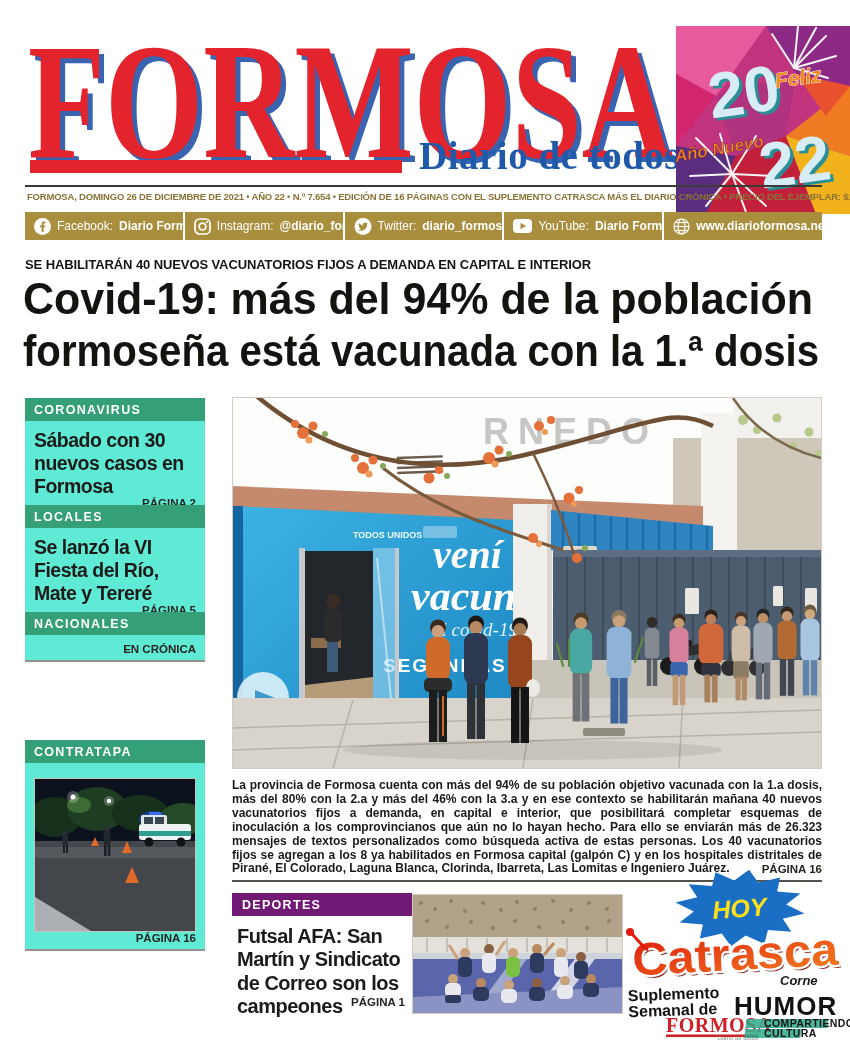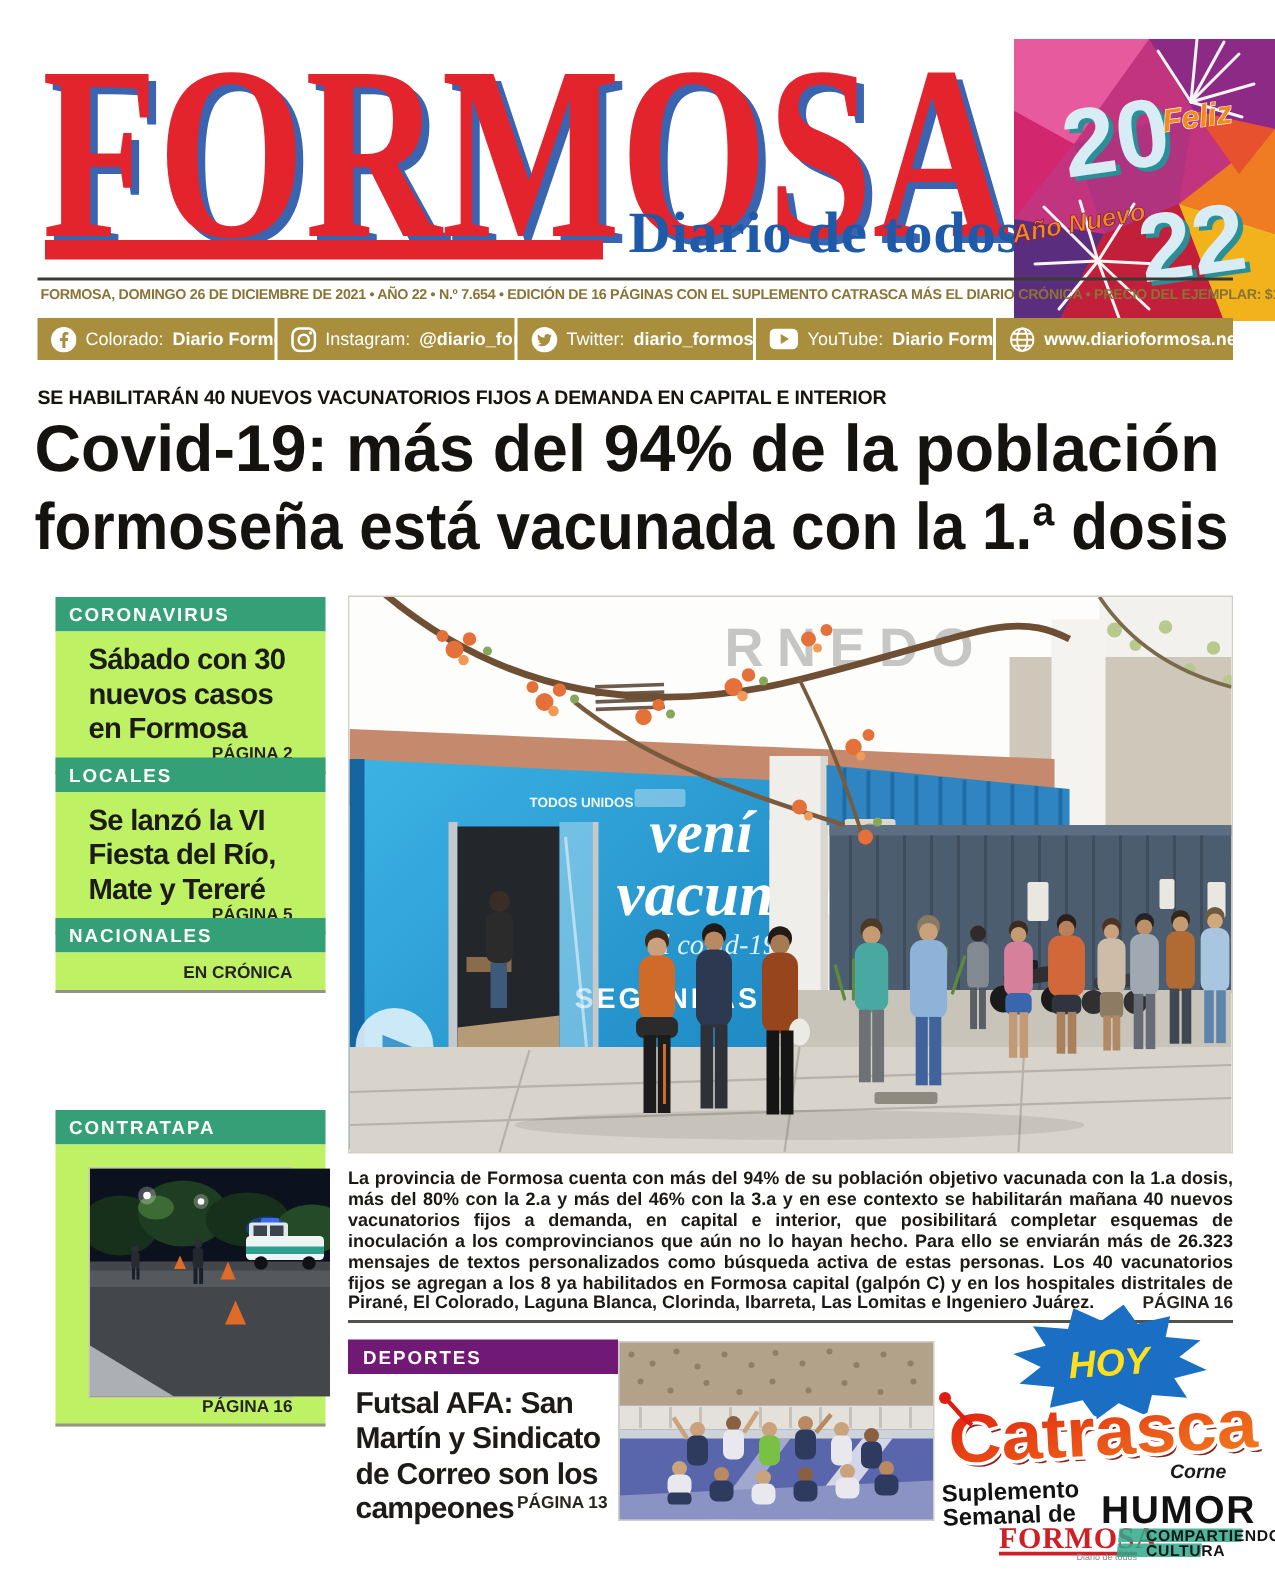--- a/index.html
+++ b/index.html
@@ -18,24 +18,24 @@
                border-right:2px solid #fff;color:#fff;font-size:12px;white-space:nowrap;overflow:hidden;}
   .social-item:last-child{border-right:none;}
   .social-value{font-weight:bold;}
   .sicon{display:flex;align-items:center;}
   
   .kicker{font-size:13px;font-weight:bold;color:#16140f;letter-spacing:-.1px;}
   .lead-body{font-size:12px;font-weight:bold;line-height:13.9px;text-align:justify;color:#1b1916;}
   .pageref{font-size:11.5px;font-weight:bold;color:#26241f;text-align:right;}
   .thinrule{background:#55524c;height:1.5px;}
   
-  .sb-box{position:absolute;left:25px;width:180px;margin-left:12px;}
+  .sb-box{position:absolute;left:25px;width:180px;}
   .sb-head{background:#35a077;color:#fff;font-weight:bold;font-size:12.5px;
            letter-spacing:1.3px;padding:5px 9px 4px;}
-  .sb-body{background:#bef264;padding:8px 22px 5px;border-bottom:2px solid #95928a;}
+  .sb-body{background:#5eead4;padding:8px 9px 5px;border-bottom:2px solid #95928a;}
   .sb-headline{font-weight:bold;font-size:19.5px;letter-spacing:-.5px;line-height:1.17;color:#1d1b18;}
   .sb-photo{margin-top:7px;border:1px solid #c9c4b8;line-height:0;}
   
   .dep-head{background:#701a75;color:#fff;font-weight:bold;font-size:12.5px;
             letter-spacing:1.3px;padding:5px 10px 4px;}
   .photo-frame{border:1px solid #d2cec4;line-height:0;background:#fff;}
 </style>
 </head>
 <body>
 
@@ -93,21 +93,21 @@
   <div class="abs dateline" style="left:27px;top:191px;width:795px">FORMOSA, DOMINGO 26 DE DICIEMBRE DE 2021 • AÑO 22 • N.º 7.654 • EDICIÓN DE 16 PÁGINAS CON EL SUPLEMENTO CATRASCA MÁS EL DIARIO CRÓNICA • PRECIO DEL EJEMPLAR: $100</div>
 
   <div class="abs social-bar" style="left:25px;top:212px;width:797px">
     <div class="social-item">
       <span class="sicon">
         <svg width="17" height="17" viewBox="0 0 17 17">
             <circle cx="8.5" cy="8.5" r="8.5" fill="#fff"></circle>
         <path d="M9.6,14V9.3h1.6l.3-1.9H9.6V6.2c0-.6.2-1,1-1h1V3.5a12,12,0,0,0-1.5-.1,2.3,2.3,0,0,0-2.5,2.5V7.4H6v1.9H7.6V14Z" fill="#a98e3e"></path>
           </svg>
       </span>
-      <span>Colorado:</span>
+      <span>Facebook:</span>
       <span class="social-value">Diario Formosa</span>
     </div>
     <div class="social-item">
       <span class="sicon">
         <svg width="17" height="17" viewBox="0 0 17 17">
             <rect x="1" y="1" width="15" height="15" rx="4.5" fill="none" stroke="#fff" stroke-width="1.7"></rect>
         <circle cx="8.5" cy="8.5" r="3.4" fill="none" stroke="#fff" stroke-width="1.7"></circle>
             <circle cx="13" cy="4" r="1.1" fill="#fff"></circle>
           </svg>
       </span>
@@ -493,21 +493,21 @@
       </g>
     </svg>
   </div>
 
   <div class="abs lead-body" style="left:232px;top:779px;width:590px">La provincia de Formosa cuenta con más del 94% de su población objetivo vacunada con la 1.a dosis, más del 80% con la 2.a y más del 46% con la 3.a y en ese contexto se habilitarán mañana 40 nuevos vacunatorios fijos a demanda, en capital e interior, que posibilitará completar esquemas de inoculación a los comprovincianos que aún no lo hayan hecho. Para ello se enviarán más de 26.323 mensajes de textos personalizados como búsqueda activa de estas personas. Los 40 vacunatorios fijos se agregan a los 8 ya habilitados en Formosa capital (galpón C) y en los hospitales distritales de Pirané, El Colorado, Laguna Blanca, Clorinda, Ibarreta, Las Lomitas e Ingeniero Juárez.</div>
   <div class="abs pageref" style="left:232px;top:863px;width:590px">PÁGINA 16</div>
   <div class="abs thinrule" style="left:232px;top:880px;width:590px"></div>
 
   <div class="abs dep-head" style="left:232px;top:893px;width:160px">DEPORTES</div>
   <div class="abs sb-headline" style="left:237px;top:925px;width:172px;font-size:20px">Futsal AFA: San Martín y Sindicato de Correo son los campeones</div>
-  <div class="abs pageref" style="left:237px;top:996px;width:168px">PÁGINA 13</div>
+  <div class="abs pageref" style="left:237px;top:996px;width:168px">PÁGINA 1</div>
 
   <div class="abs photo-frame" style="left:412px;top:894px">
     <svg width="209" height="118" viewBox="0 0 209 118">
       <rect width="209" height="118" fill="#5a66ab"></rect>
       <rect width="209" height="42" fill="#b3a28a"></rect>
       <g fill="#8f7f69">
         <circle cx="8" cy="8" r="2"></circle>
           <circle cx="22" cy="14" r="2"></circle>
           <circle cx="38" cy="6" r="2"></circle>
           <circle cx="52" cy="16" r="2"></circle>

